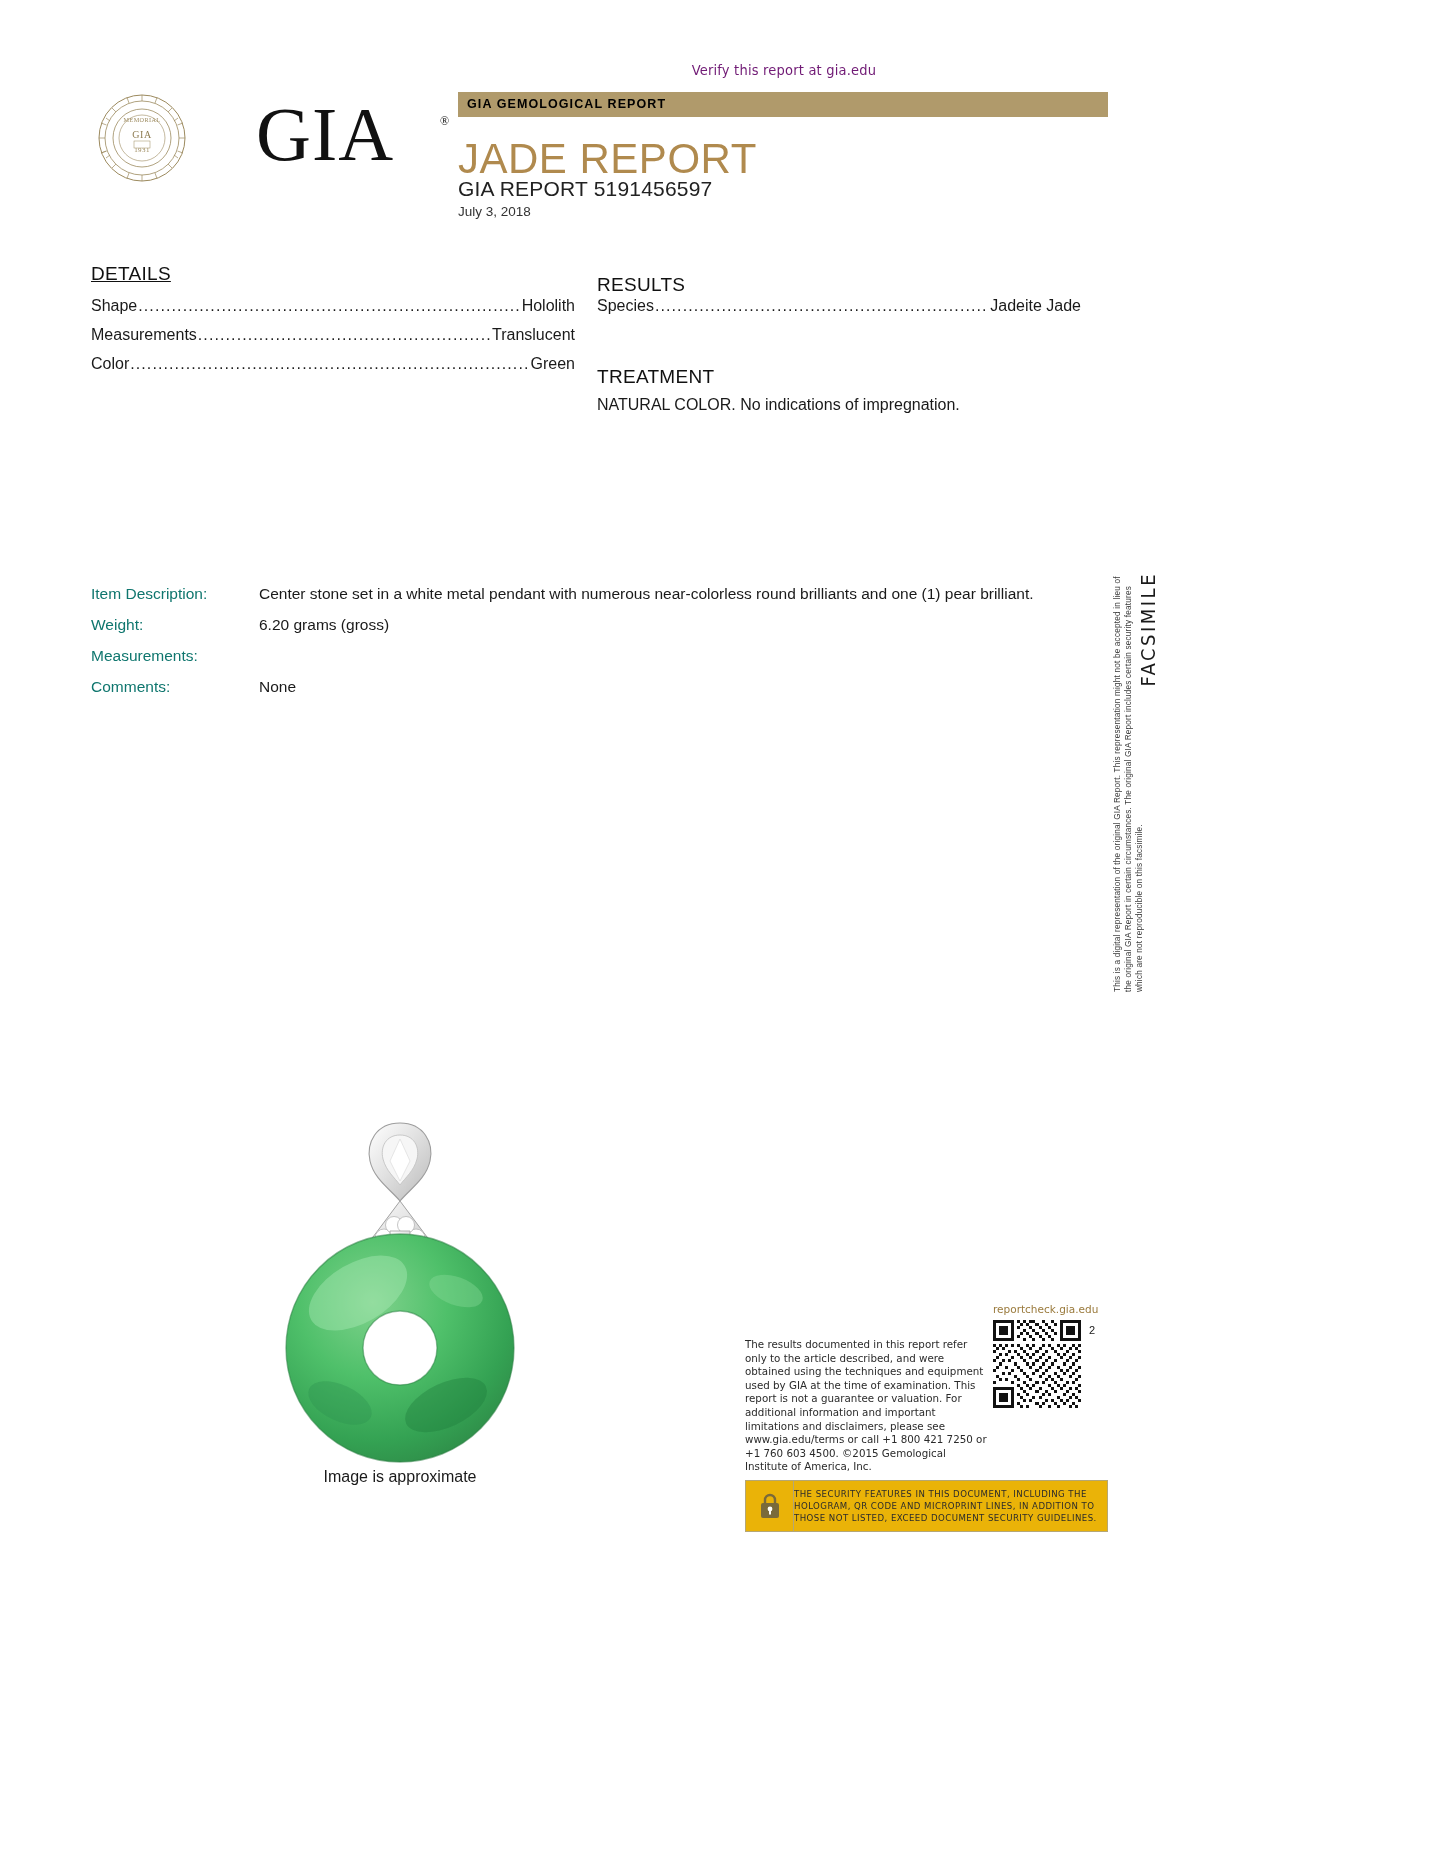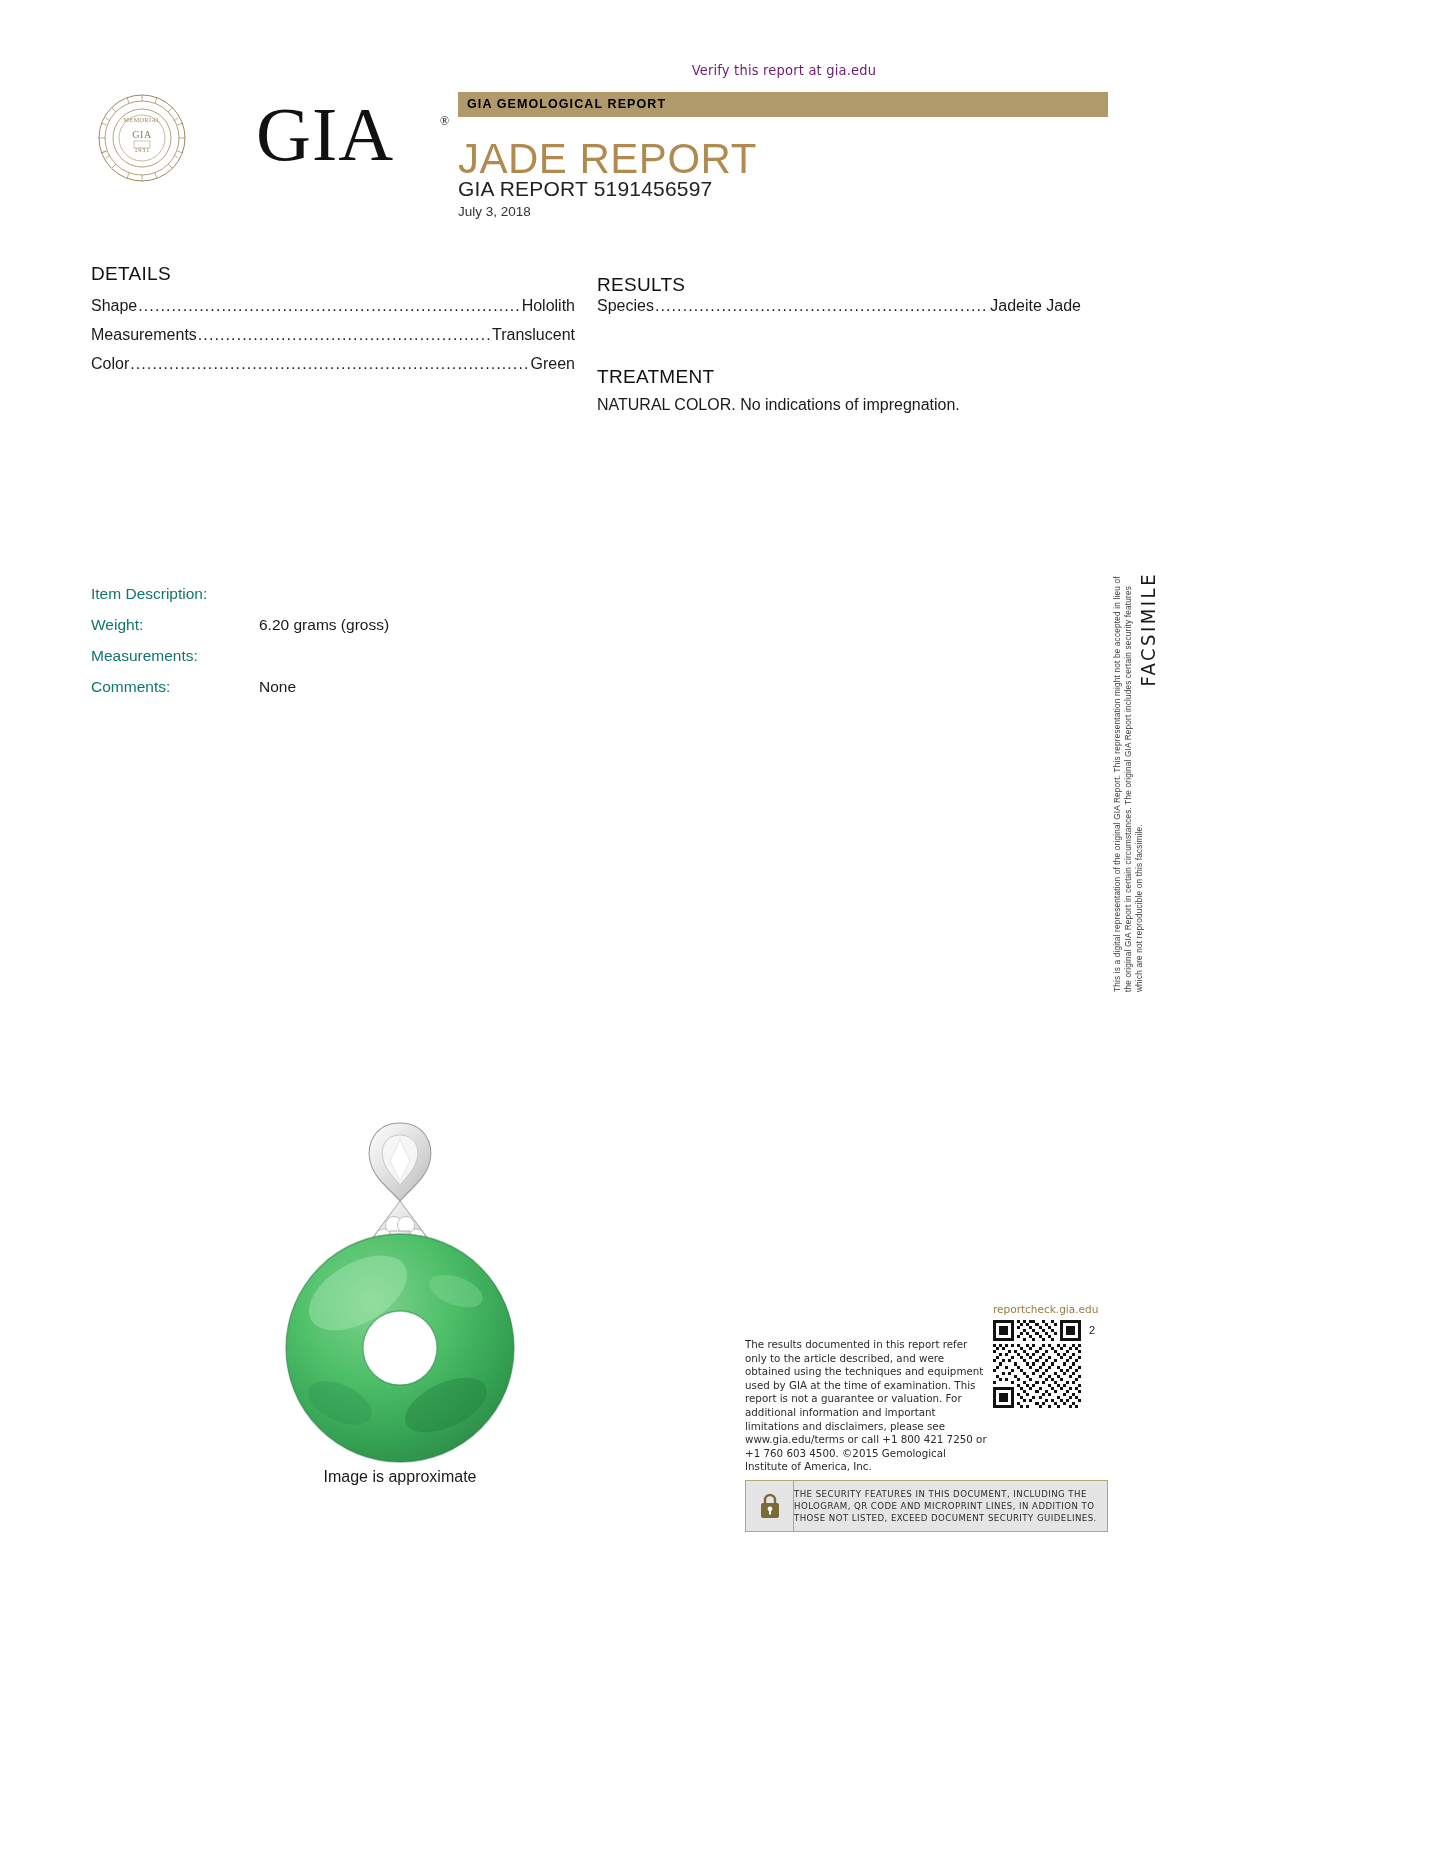--- a/index.html
+++ b/index.html
@@ -55,21 +55,21 @@
   .logo-reg {
     position: absolute; left: 352px; top: 22px;
     font-size: 12px; font-family: "Liberation Serif", serif; color: #111;
   }
 
   
   .sec-head {
     position: absolute; font-size: 19px; font-weight: 400;
     letter-spacing: .3px; color: #111;
   }
-  #details-head { left: 91px; top: 263px; }
+  #details-head { left: 91px; top: 263px; text-decoration: underline; }
   #results-head { left: 597px; top: 274px; }
   #treatment-head { left: 597px; top: 366px; }
 
   .dotrow {
     position: absolute;
     display: flex; align-items: baseline;
     font-size: 16px; color: #1a1a1a; white-space: nowrap;
   }
   .dotrow .lbl { flex: 0 0 auto; }
   .dotrow .leader {
@@ -133,21 +133,21 @@
     font-family: "DejaVu Sans", sans-serif;
   }
   .qr-box { position: absolute; left: 993px; top: 1320px; width: 88px; height: 88px; }
   .qr-page-num {
     position: absolute; left: 1089px; top: 1324px;
     font-size: 11px; color: #1a1a1a;
   }
 
   .security-bar {
     position: absolute; left: 745px; top: 1480px; width: 363px; height: 52px;
-    border: 1px solid #b5a775; background: #e5e5e5;
+    border: 1px solid #b5a775; background: #eab308;
     display: flex; align-items: center;
   }
   .security-bar .lock { flex: 0 0 48px; display: flex; justify-content: center; }
   .security-bar .sectext {
     flex: 1 1 auto; padding-right: 6px;
     font-size: 8.6px; line-height: 12.2px; letter-spacing: .45px;
     color: #2b2b2b; font-family: "DejaVu Sans", sans-serif;
   }
   .sec-divider {
     position: absolute; left: 793px; top: 1481px;
@@ -236,20 +236,21 @@
     <span class="leader">......................................................................................................</span>
     <span class="val">Jadeite Jade</span>
   </div>
 
   <div class="sec-head" id="treatment-head">TREATMENT</div>
   <div class="treatment-text">NATURAL COLOR. No indications of impregnation.</div>
 
   <div class="item-block">
     <div class="item-row desc">
       <div class="k">Item Description:</div>
+      <div class="v">Center stone set in a white metal pendant with numerous near-colorless round brilliants and one (1) pear brilliant.</div>
     </div>
     <div class="item-row">
       <div class="k">Weight:</div>
       <div class="v">6.20 grams (gross)</div>
     </div>
     <div class="item-row">
       <div class="k">Measurements:</div>
     </div>
     <div class="item-row">
       <div class="k">Comments:</div>

